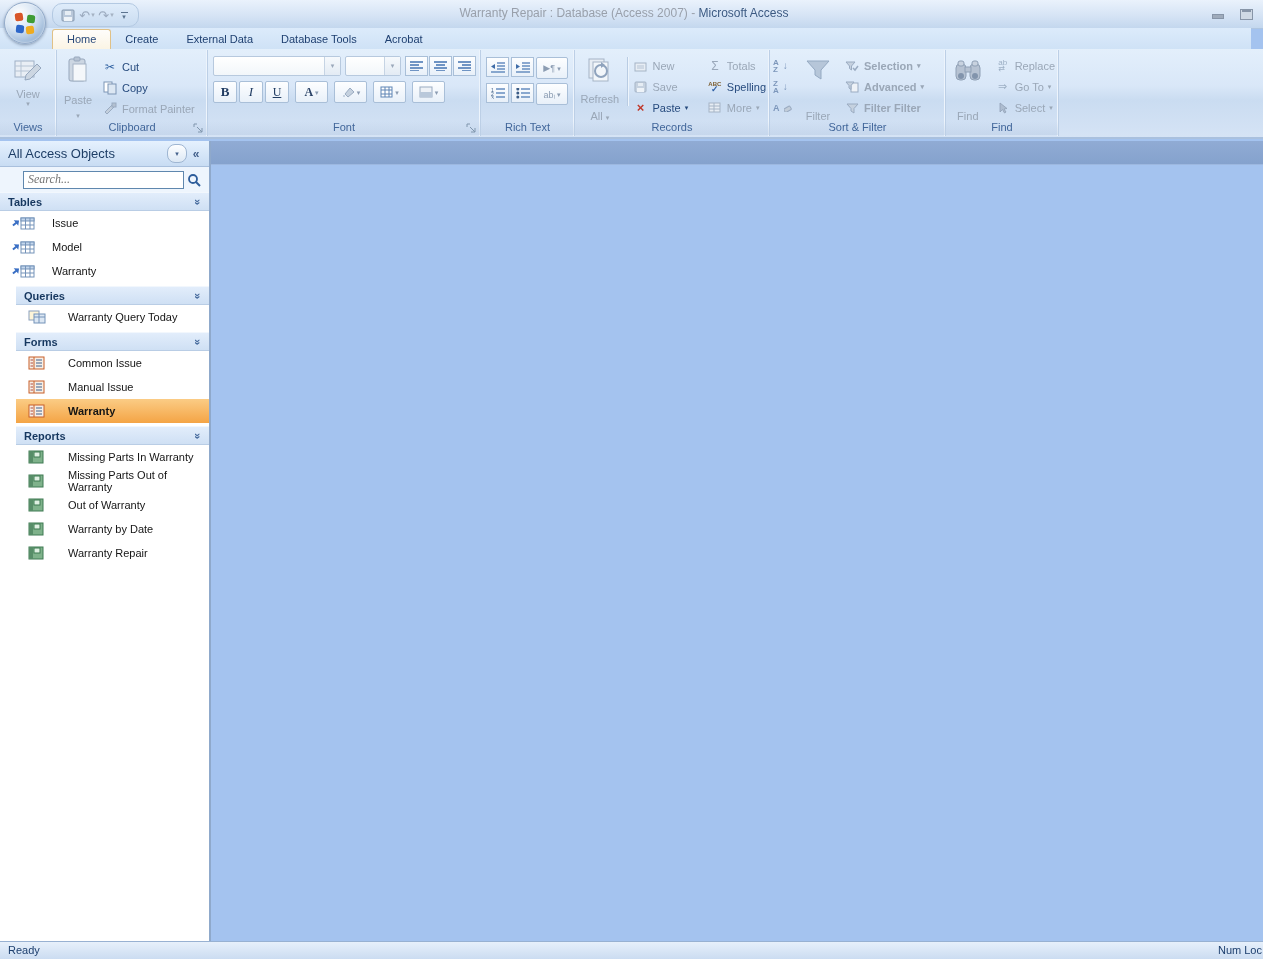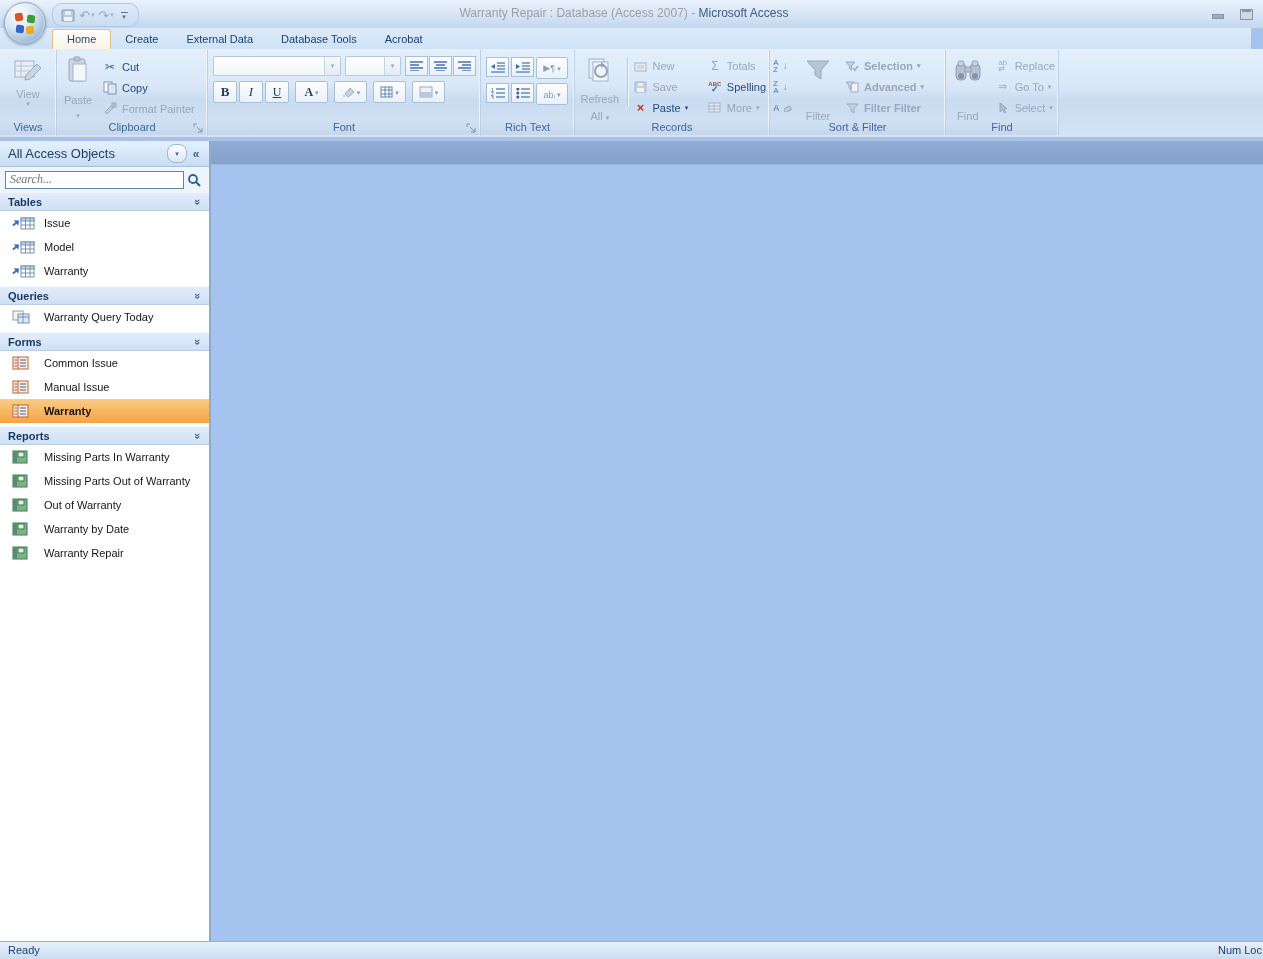--- a/index.html
+++ b/index.html
@@ -75,28 +75,28 @@
 
   
   .nav{position:absolute;top:141px;left:0;width:211px;bottom:18px;background:#fff;border-right:2px solid #8fa9cb;box-sizing:border-box;}
   .nav-header{height:25px;background:linear-gradient(#e5f1fe,#c8dcf3);border-bottom:1px solid #a9c0dd;
     display:flex;align-items:center;padding:0 4px 0 8px;font-size:13px;color:#1e3e66;}
   .nv-btn{width:18px;height:17px;display:flex;align-items:center;justify-content:center;color:#44618c;flex:none;}
   .nv-drop{margin-left:auto;border:1px solid #9fb6d2;border-radius:8px;background:linear-gradient(#fdfeff,#dce8f5);font-size:7px;}
   .nv-shutter{font-size:12px;font-weight:bold;}
   .nav-search{height:25px;background:#eef5fd;display:flex;align-items:center;padding:0 5px;}
   .nav-search input{flex:1;height:18px;border:1px solid #5f87ae;font-family:"Liberation Serif",serif;
-    font-style:italic;font-size:12px;padding:0 4px;color:#444;box-sizing:border-box;outline:none;background:#fff;}
+    font-style:italic;font-size:12px;padding:0 4px;color:#444;box-sizing:border-box;outline:none;background:#fff;margin-left:18px;}
   .search-mag{width:20px;display:flex;align-items:center;justify-content:center;}
   .nsec-h{height:19px;background:linear-gradient(#e2edfb,#cfe0f4);border-top:1px solid #f2f7fd;border-bottom:1px solid #b9cde5;
     display:flex;align-items:center;padding:0 8px;font-size:11px;font-weight:bold;color:#16375f;box-sizing:border-box;}
   .chev{margin-left:auto;color:#44699c;transform:rotate(90deg);font-size:11px;font-weight:bold;}
   .nsec{margin-top:0;}
-  .nsec+.nsec{margin-top:3px;}
-  .nitem{height:24px;display:flex;align-items:center;padding-left:12px;gap:8px;font-size:11px;color:#151515;}
+  .nsec+.nsec{margin-top:3px;margin-left:16px;}
+  .nitem{height:24px;display:flex;align-items:center;padding-left:12px;gap:16px;font-size:11px;color:#151515;}
   .nitem.selected{background:linear-gradient(#fbcc85,#f4a445);font-weight:bold;}
   .icon-wrap{display:flex;align-items:center;flex:none;width:24px;}
 
   
   .workspace{position:absolute;top:141px;left:211px;right:0;bottom:18px;background:#a4c3ef;}
   .ws-band{height:23px;background:linear-gradient(#90abd4,#85a2cd);border-bottom:1px solid #9db8e0;}
   .statusbar{position:absolute;bottom:0;left:0;right:0;height:18px;
     background:linear-gradient(#e7f0fb,#cbdcf1);border-top:1px solid #98b1d2;font-size:11px;color:#1d3f6e;box-sizing:border-box;}
   .st-left{position:absolute;left:8px;line-height:17px;}
   .st-right{position:absolute;right:1px;line-height:17px;}

